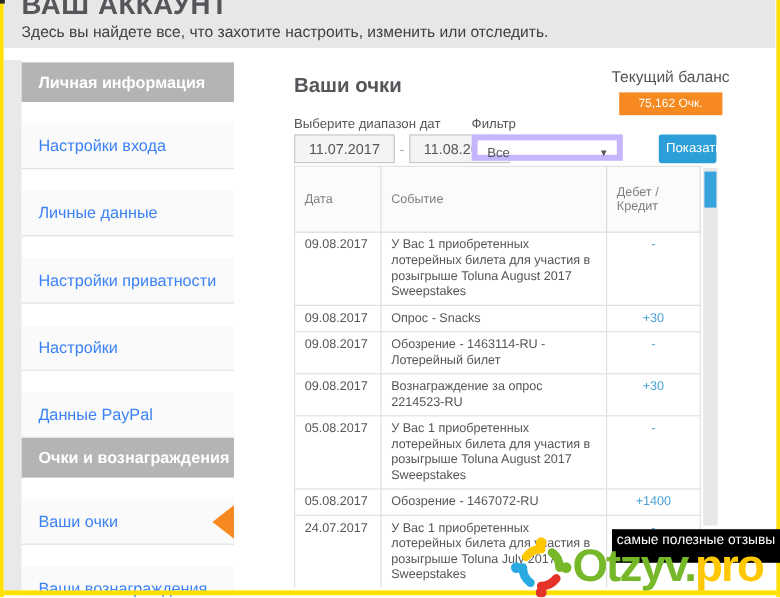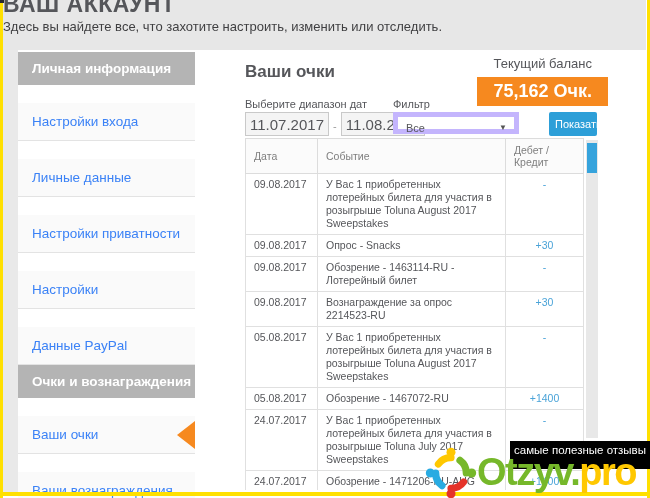--- a/index.html
+++ b/index.html
@@ -6,55 +6,55 @@
   body{width:650px;height:498px;font-family:"Liberation Sans",sans-serif;}
   .screen{position:relative;width:650px;height:498px;background:#fff;overflow:hidden;}
 
   
   .edge-left{position:absolute;left:0;top:0;width:3px;height:498px;background:#ffe000;z-index:30;}
   .edge-right{position:absolute;right:0;top:0;width:3px;height:498px;background:#ffe000;z-index:30;}
   .edge-bottom{position:absolute;left:0;bottom:2px;width:650px;height:4px;background:#ffe000;z-index:30;}
   .corner-dot{position:absolute;left:0;top:0;width:4px;height:3px;background:#2a2a2a;z-index:31;}
 
   
-  .hdr{position:absolute;left:3px;top:0;right:4px;height:50px;background:#e7e7e7;overflow:hidden;box-sizing:border-box;}
+  .hdr{position:absolute;left:3px;top:0;right:4px;height:40px;background:#e7e7e7;overflow:hidden;padding-left:15px;box-sizing:border-box;}
   .hdr h1{margin:-9px 0 0 0;font-size:23px;font-weight:bold;color:#55565a;letter-spacing:0.5px;}
   .hdr p{margin:1px 0 0 0;font-size:13px;color:#3f3f41;}
 
   .gray-strip{position:absolute;left:3px;top:50px;width:15px;height:442px;background:#e9e9e9;}
 
   
   .sidebar{position:absolute;left:18px;top:52px;width:177px;z-index:2;}
   .side-header{height:33px;background:#b4b4b4;color:#fff;font-weight:bold;font-size:13.5px;line-height:33px;padding-left:14px;margin-bottom:1px;}
   .side-item{height:37px;background:#fafafa;border-bottom:1px solid #e3e3e3;line-height:37px;padding-left:14px;font-size:13.5px;color:#3b82f6;position:relative;cursor:pointer;margin-top:18px;}
   .active-arrow{position:absolute;right:0;top:50%;margin-top:-14px;width:0;height:0;border-top:14px solid transparent;border-bottom:14px solid transparent;border-right:18px solid #f6891f;}
   .blue-bar{height:9px;background:#36a3dc;}
   .side-big{height:50px;background:#ececec;border-bottom:1px solid #dddddd;font-size:19px;color:#6e6e6e;line-height:50px;padding-left:14px;position:relative;overflow:hidden;cursor:pointer;}
   .side-big svg{position:absolute;right:2px;bottom:-8px;opacity:.9;}
 
   
   .main{position:absolute;left:198px;top:50px;right:5px;bottom:6px;background:#fff;}
   .main-title{position:absolute;left:47px;top:12px;font-size:17px;font-weight:bold;color:#55565a;}
   .balance{position:absolute;right:37px;top:6px;text-align:center;}
   .balance-label{font-size:13px;color:#55565a;}
-  .balance-badge{display:inline-block;margin-top:6px;background:#f6891f;color:#fff;font-size:18px;font-weight:bold;padding:4px 16px;}
+  .balance-badge{display:inline-block;margin-top:6px;background:#f6891f;color:#fff;font-size:10px;font-weight:normal;padding:4px 16px;}
 
   .controls{position:absolute;left:47px;top:48px;width:352px;height:44px;font-size:11px;color:#55565a;}
   .lbl-dates{position:absolute;left:0;top:0;}
   .lbl-filter{position:absolute;left:148px;top:0;}
   .date-row{position:absolute;left:0;top:14px;}
-  .date-input{width:78px;height:20px;background:#f4f4f4;border:1px solid #c9c9c9;font-size:15px;color:#55565a;text-align:center;font-family:"Liberation Sans",sans-serif;}
+  .date-input{width:78px;height:20px;background:#f4f4f4;border:1px solid #c9c9c9;font-size:12px;color:#55565a;text-align:center;font-family:"Liberation Sans",sans-serif;}
   .date-sep{color:#9a9a9a;margin:0 1px;}
   .filter-box{position:absolute;left:148px;top:14px;width:126px;height:22px;border:5px solid #c4b5fd;background:#fff;line-height:22px;padding-left:8px;box-sizing:border-box;cursor:pointer;}
   .filter-arrow{float:right;margin-right:7px;font-size:8px;color:#555;}
   .show-btn{position:absolute;right:0;top:14px;width:48px;height:24px;background:#2d9fd8;color:#fff;font-size:11px;border:none;border-radius:2px;cursor:pointer;font-family:"Liberation Sans",sans-serif;}
 
   .table-wrap{position:absolute;left:47px;top:88px;width:340px;height:352px;overflow:hidden;}
   table{width:338px;border-collapse:collapse;table-layout:fixed;}
-  th{font-weight:normal;color:#7f7f7f;text-align:left;padding:5px 8px;border:1px solid #dcdcdc;font-size:10.5px;background:#fbfbfb;}
+  th{font-weight:normal;color:#7f7f7f;text-align:left;padding:15px 8px;border:1px solid #dcdcdc;font-size:10.5px;background:#fbfbfb;}
   td{border:1px solid #e0e0e0;padding:4px 8px;color:#55565a;vertical-align:top;font-size:10.5px;line-height:13px;background:#fff;}
   td.amount{color:#4aa3d8;text-align:center;}
   .col-date{width:72px;} .col-event{width:188px;} .col-amount{width:78px;}
 
   .vscroll{position:absolute;left:388px;top:90px;width:12px;height:298px;background:#e8e8e8;}
   .vthumb{position:absolute;left:1px;top:3px;width:10px;height:30px;background:#36a3dc;cursor:pointer;}
 
   
   .wm-label{position:absolute;left:510px;top:441px;width:140px;height:28px;background:#000;color:#fff;font-size:11.5px;line-height:18px;text-align:center;z-index:40;}
   .wm-logo{position:absolute;left:477px;top:450px;font-size:38px;font-weight:bold;letter-spacing:-1.5px;white-space:nowrap;z-index:40;line-height:44px;}

